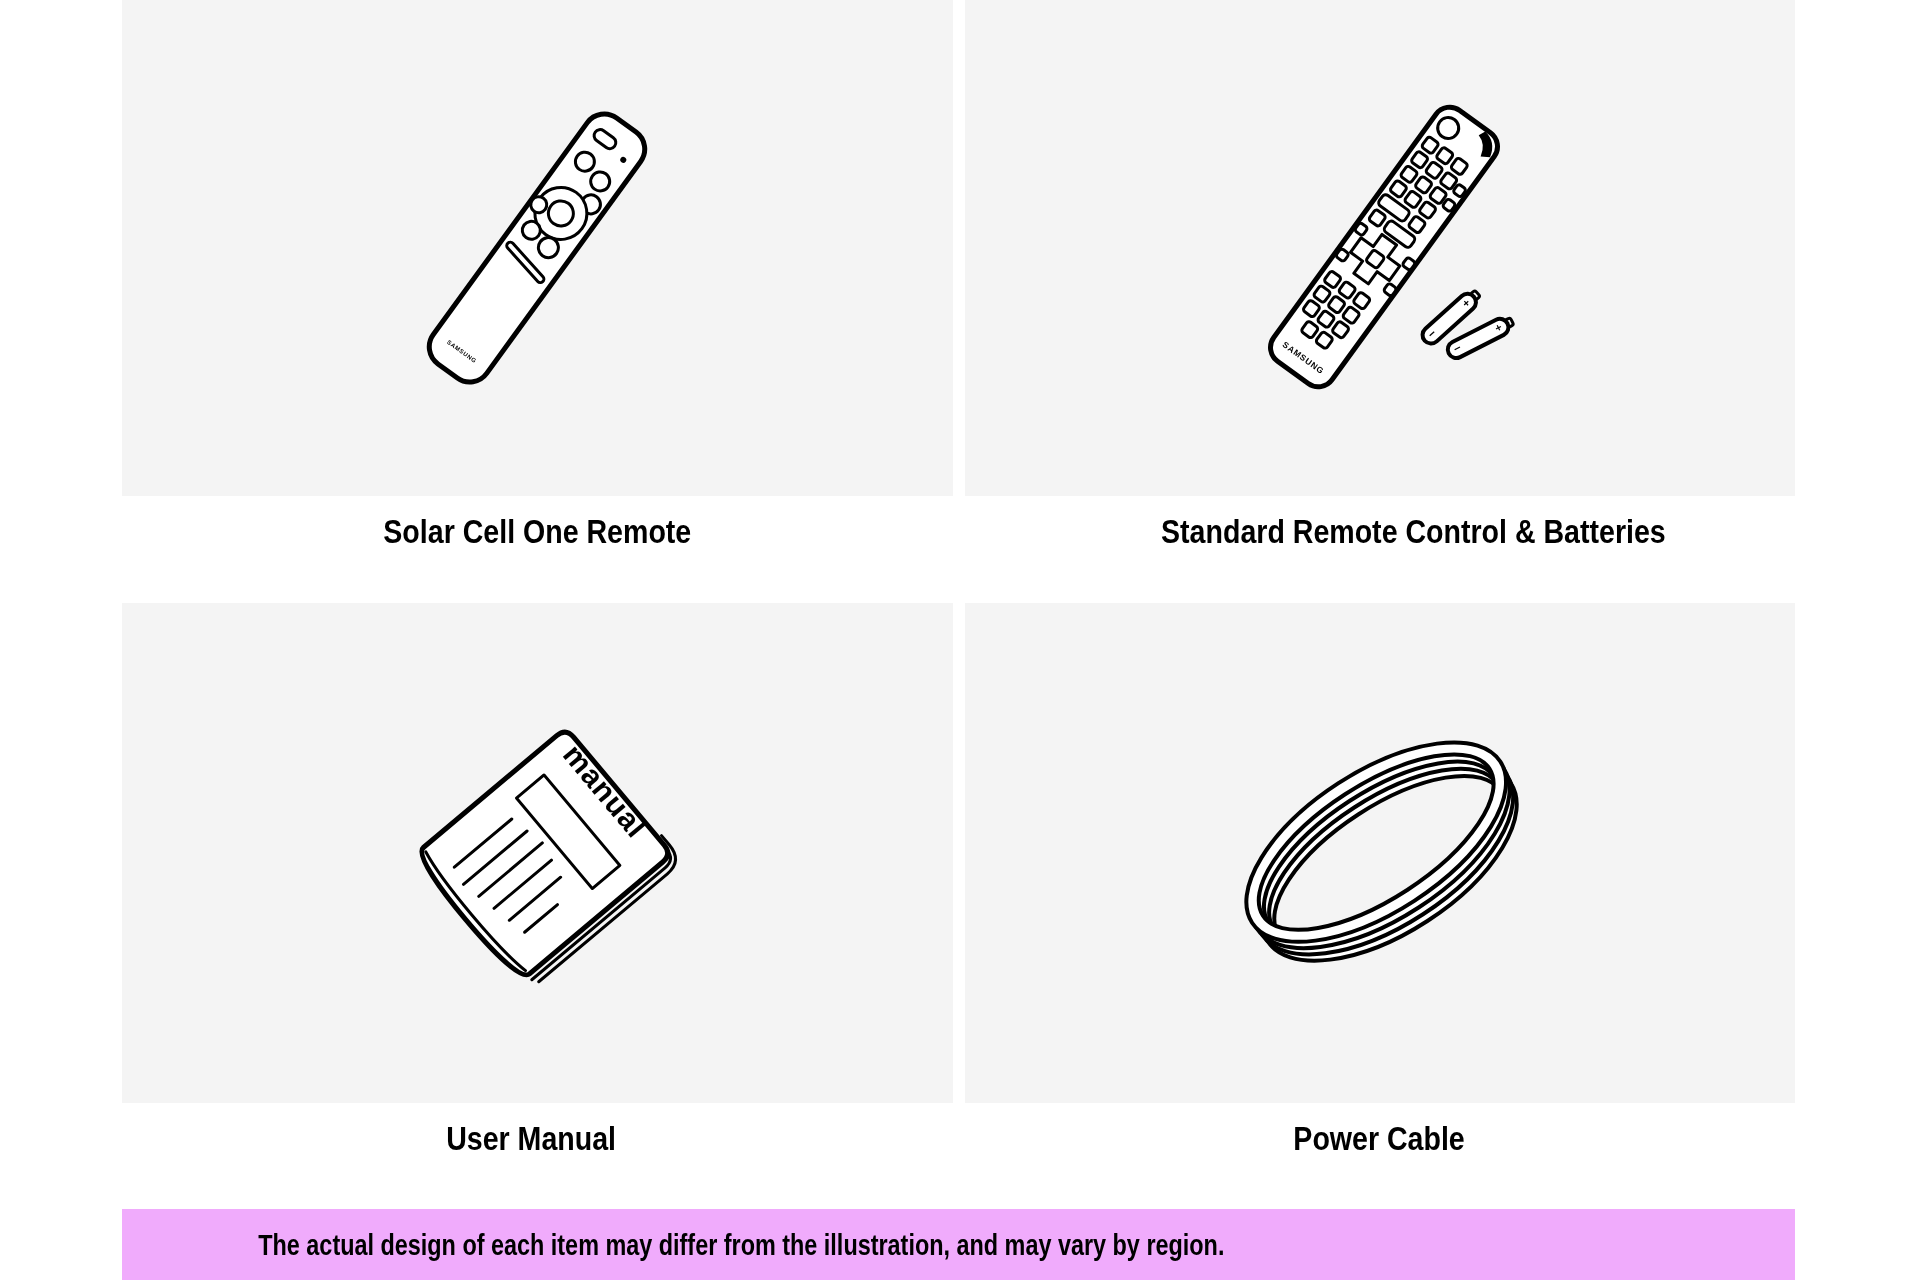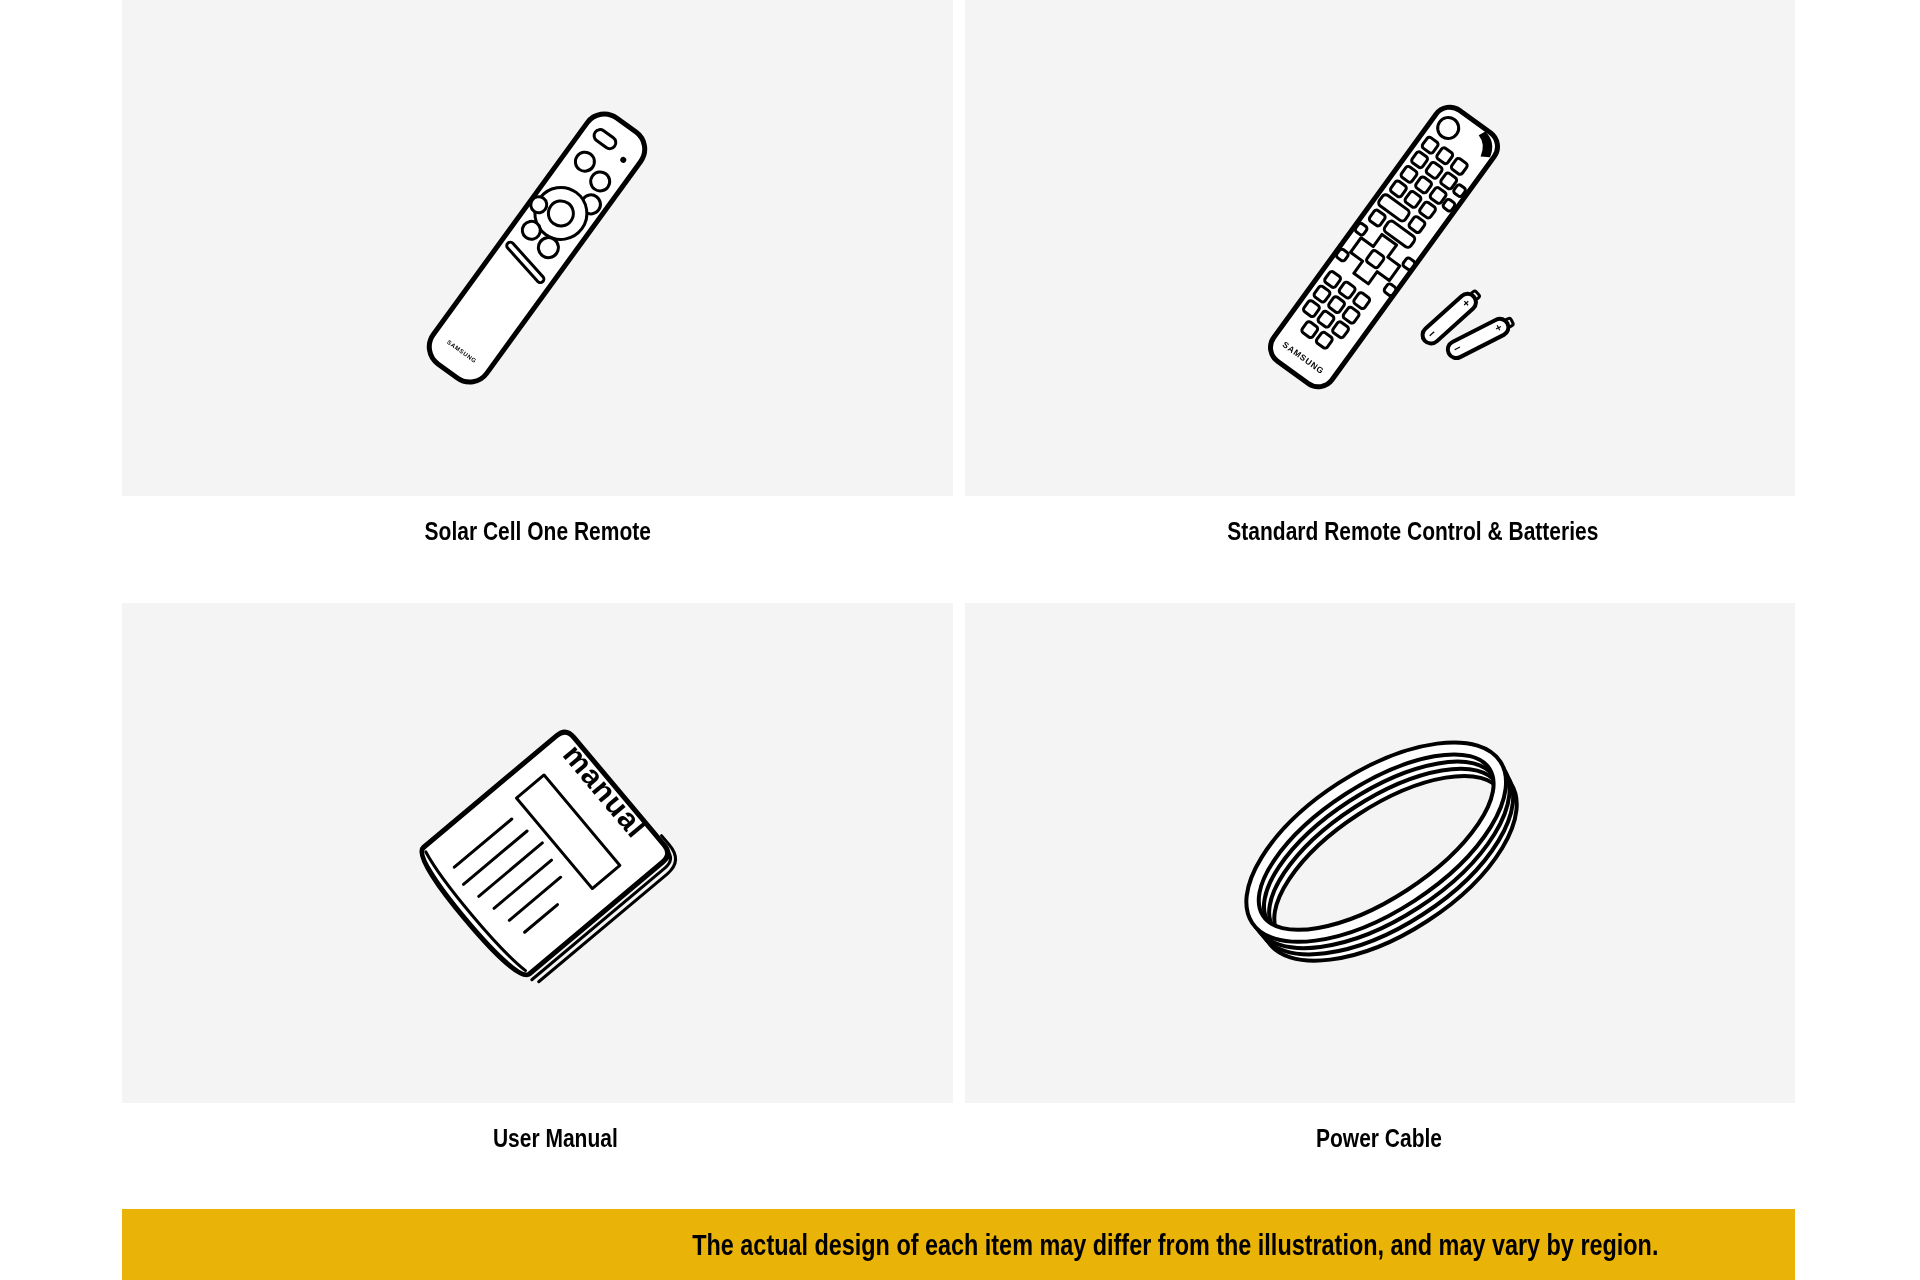--- a/index.html
+++ b/index.html
@@ -8,27 +8,27 @@
     background:#ffffff;color:#000;
     font-family:"Liberation Sans", sans-serif;
   }
   .panel{
     position:absolute;background:#f4f4f4;
     display:flex;align-items:center;justify-content:center;
   }
   .panel svg{display:block;}
   .caption{
     position:absolute;text-align:center;
-    font-size:25px;font-weight:700;line-height:38px;color:#000;
+    font-size:34px;font-weight:700;line-height:38px;color:#000;
     white-space:nowrap;
   }
   .caption .cond{display:inline-block;transform:scaleX(0.84);transform-origin:center center;}
   .note-bar{
     position:absolute;left:122px;top:1209px;width:1673px;height:71px;
-    background:#eab308;display:flex;align-items:center;justify-content:flex-end;
+    background:#f0abfc;display:flex;align-items:center;justify-content:flex-start;
   }
   .note-text{
     font-size:30px;font-weight:700;white-space:nowrap;
     display:inline-block;transform:scaleX(0.78);transform-origin:center center;
   }
   .ill{stroke:#000;fill:none;stroke-linejoin:round;stroke-linecap:round;}
   .body-line{stroke-width:5;fill:#ffffff;}
   .btn{stroke-width:3;fill:#ffffff;}
   .thin{stroke-width:3;}
   text.logo{font-family:"Liberation Sans",sans-serif;font-weight:700;fill:#000;stroke:none;}
@@ -165,21 +165,21 @@
       </g>
     </svg>
   </div>
 
   <div class="caption" style="left:122px;top:512px;width:831px;">
     <span class="cond">Solar Cell One Remote</span>
   </div>
   <div class="caption" style="left:998px;top:512px;width:830px;">
     <span class="cond">Standard Remote Control &amp; Batteries</span>
   </div>
-  <div class="caption" style="left:140px;top:1119px;width:831px;">
+  <div class="caption" style="left:116px;top:1119px;width:831px;">
     <span class="cond">User Manual</span>
   </div>
   <div class="caption" style="left:964px;top:1119px;width:830px;">
     <span class="cond">Power Cable</span>
   </div>
 
   <div class="note-bar">
     <span class="note-text">The actual design of each item may differ from the illustration, and may vary by region.</span>
   </div>
 

